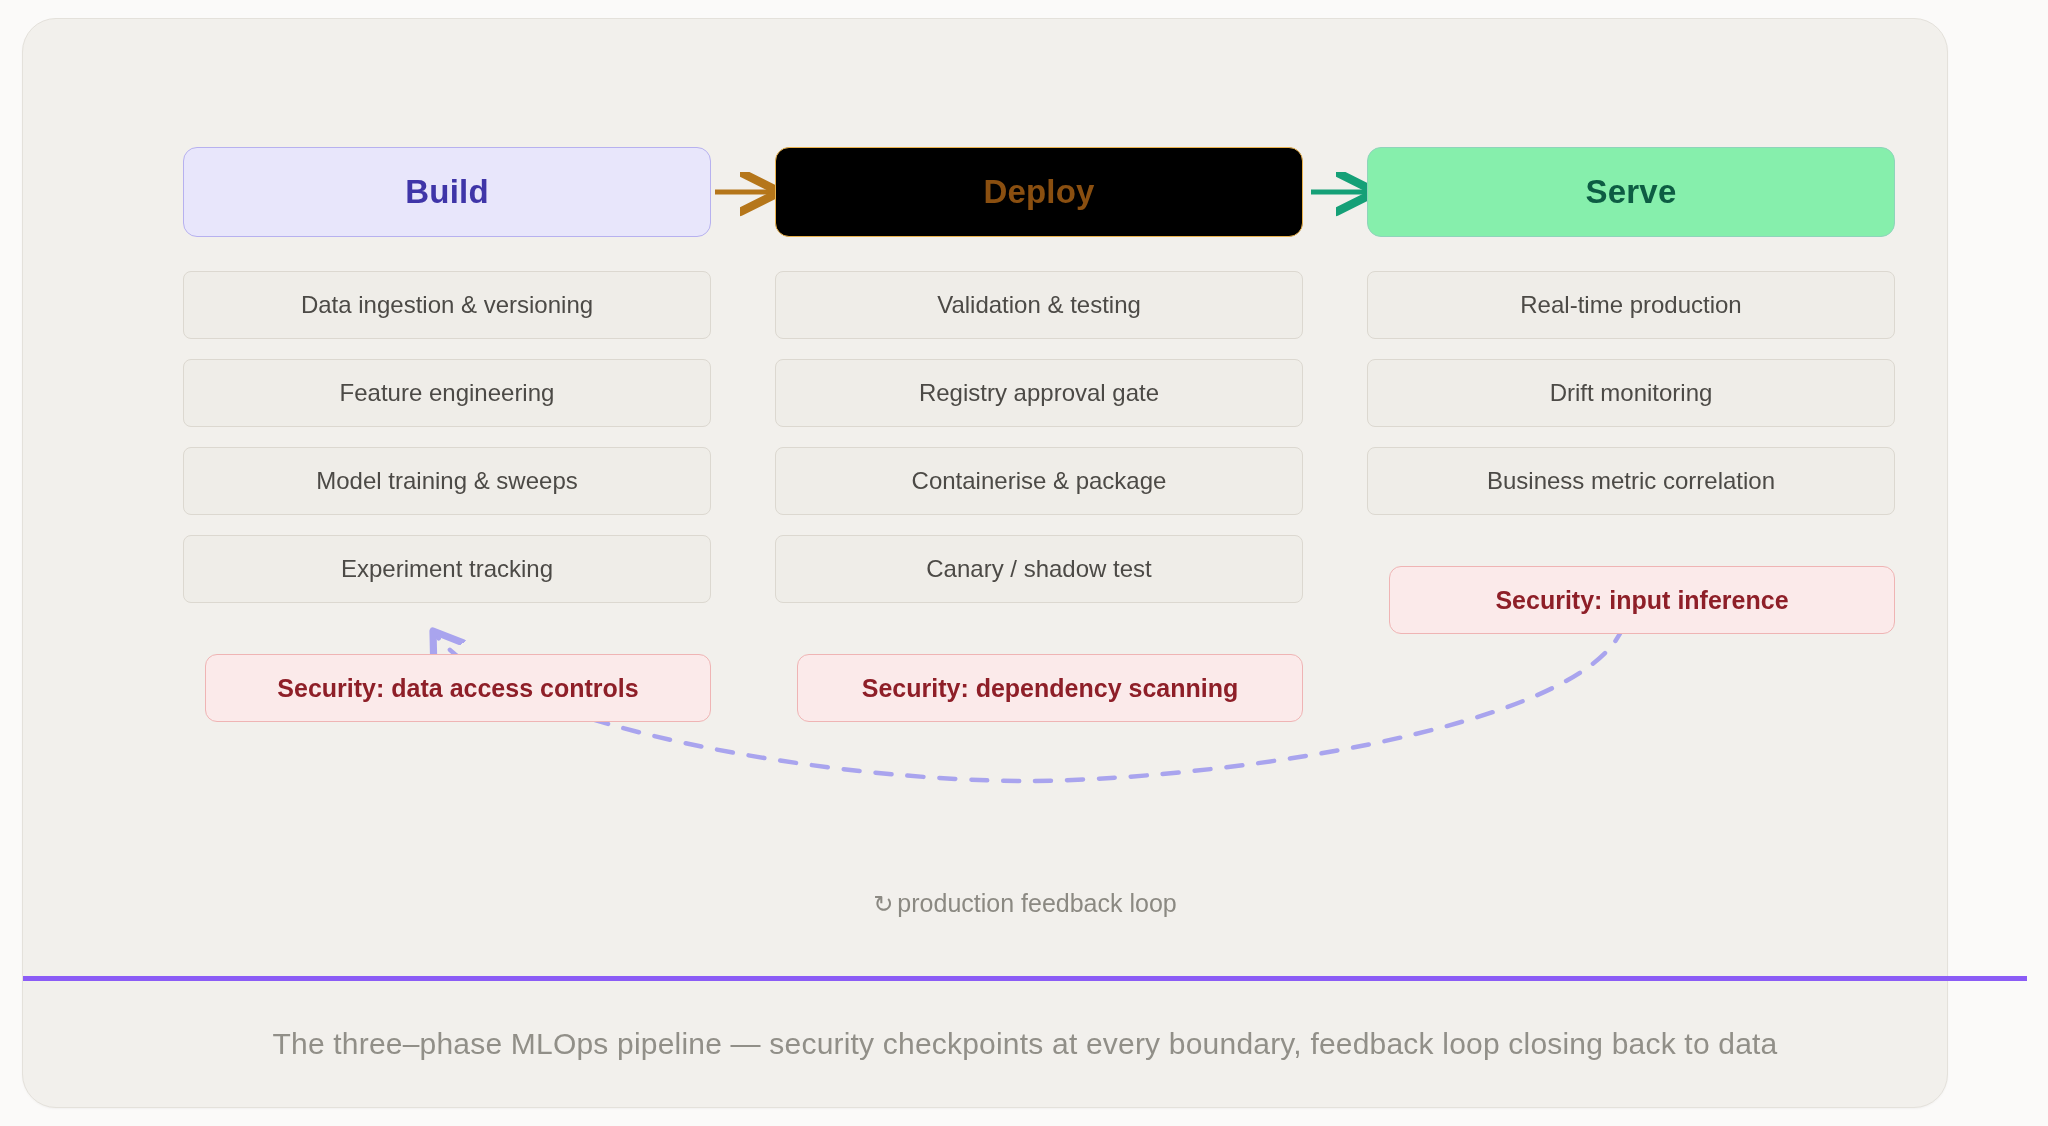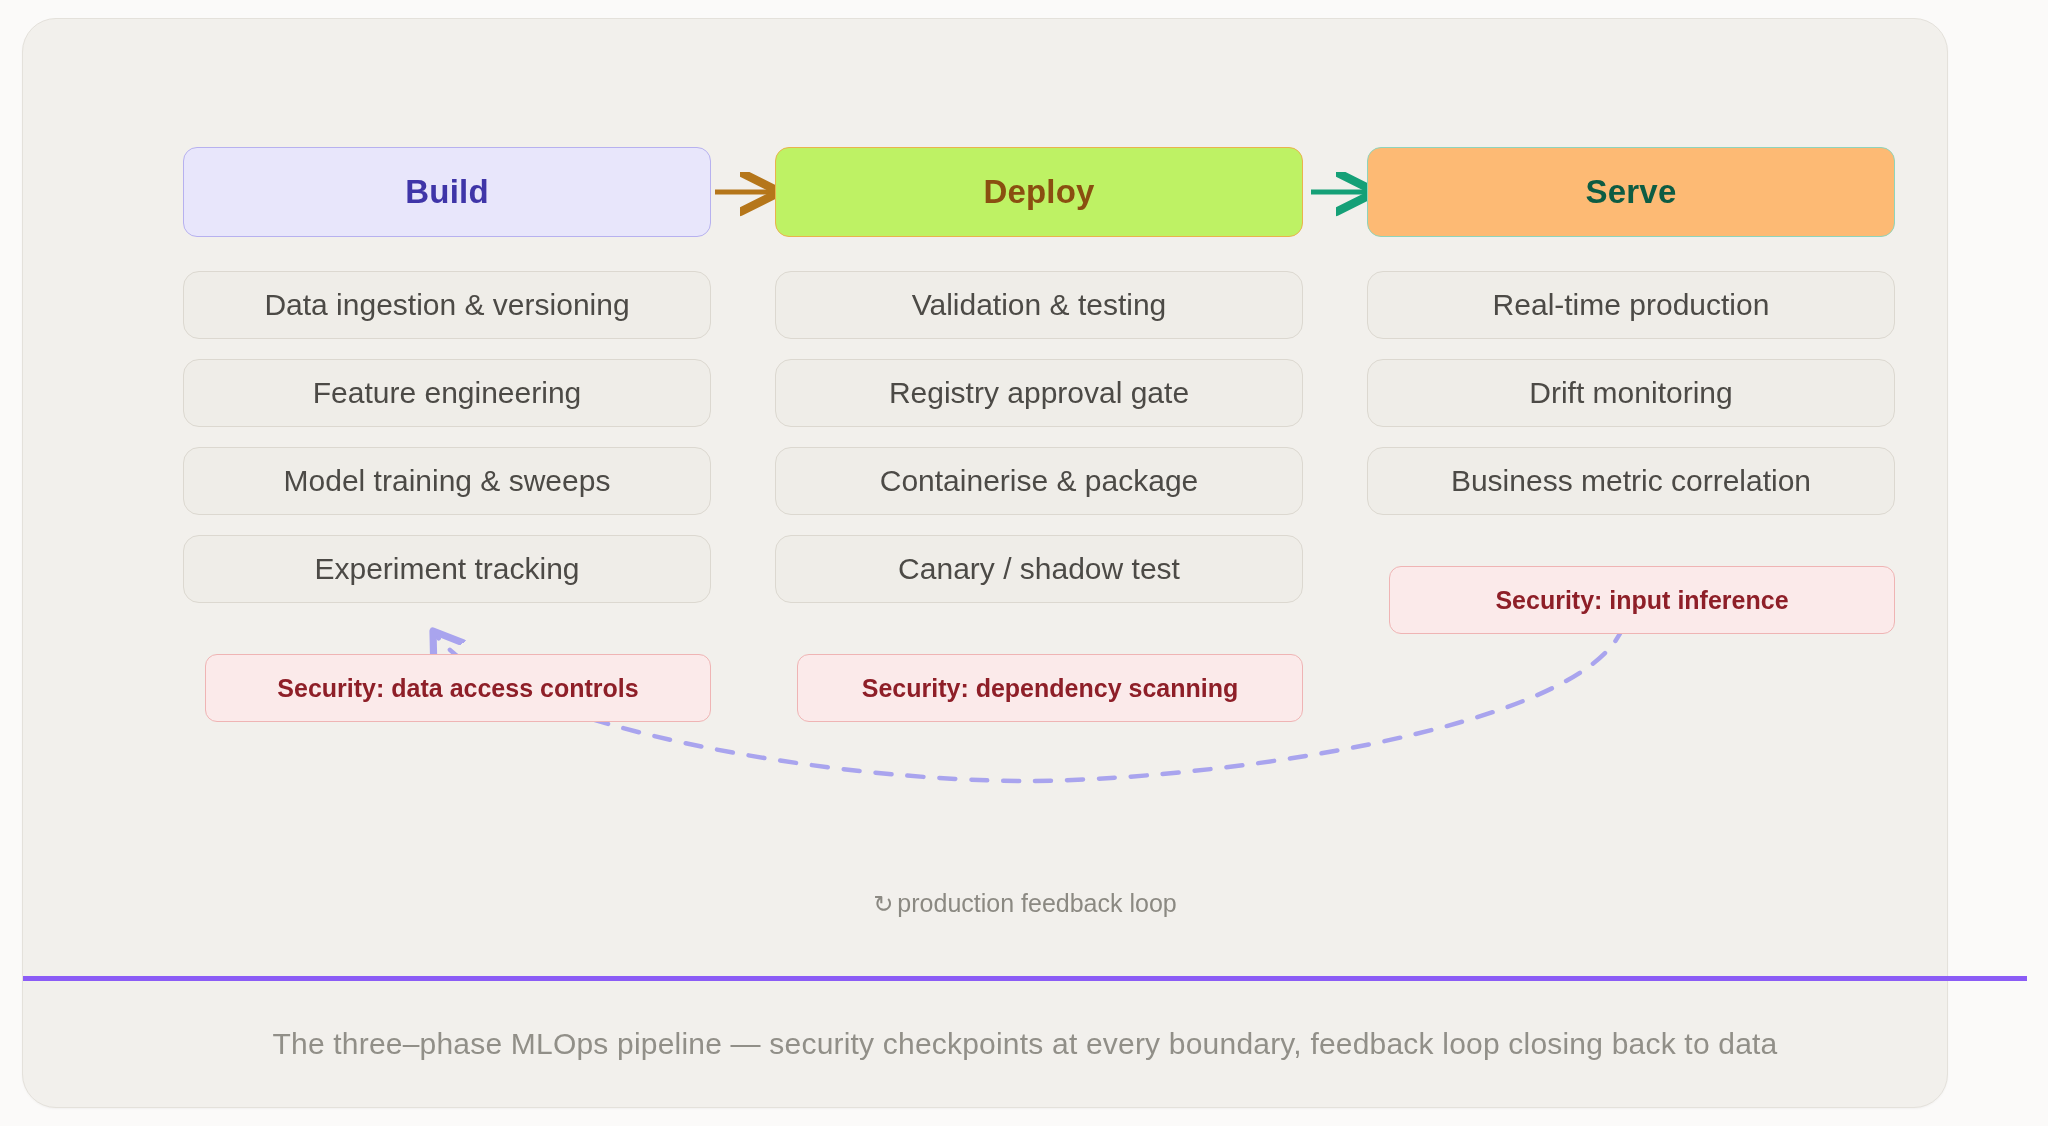--- a/index.html
+++ b/index.html
@@ -29,29 +29,29 @@
   .col{width:528px;display:flex;flex-direction:column;}
   .phase{
     height:90px;box-sizing:border-box;
     border-radius:14px;
     display:flex;align-items:center;justify-content:center;
     font-size:33px;font-weight:bold;
     letter-spacing:.2px;
     margin-bottom:34px;
   }
   .phase-build{background:#e8e6fb;border:1.6px solid #b7b1ef;color:#3f35a8;}
-  .phase-deploy{background:#bef264;border:1.6px solid #eab24d;color:#8a4f10;}
-  .phase-serve{background:#fdba74;border:1.6px solid #8fd4bb;color:#0d5c43;}
+  .phase-deploy{background:#000000;border:1.6px solid #eab24d;color:#8a4f10;}
+  .phase-serve{background:#86efac;border:1.6px solid #8fd4bb;color:#0d5c43;}
   .step{
     height:68px;box-sizing:border-box;
     background:#efedE8;
     border:1.3px solid #dcd8d0;
-    border-radius:16px;
+    border-radius:8px;
     display:flex;align-items:center;justify-content:center;
-    font-size:30px;color:#4c4a46;
+    font-size:24px;color:#4c4a46;
     margin-bottom:20px;
   }
   .sec{
     height:68px;box-sizing:border-box;
     background:#fbeaea;
     border:1.4px solid #efb4b4;
     border-radius:12px;
     display:flex;align-items:center;justify-content:center;
     font-size:25px;font-weight:bold;color:#8e1f28;
     margin-top:31px;

